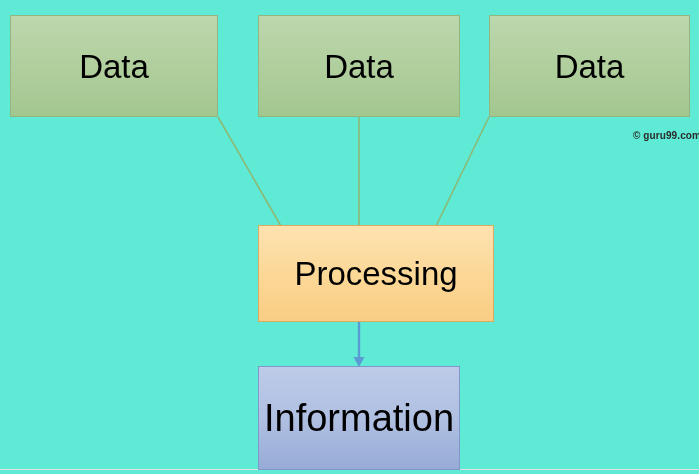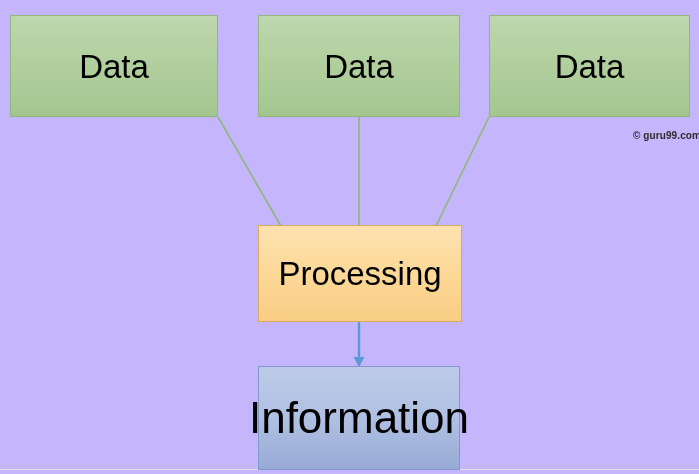--- a/index.html
+++ b/index.html
@@ -8,21 +8,21 @@
     padding: 0;
     background: #ffffff;
   }
   body {
     font-family: "Liberation Sans", sans-serif;
   }
   #canvas {
     position: relative;
     width: 699px;
     height: 474px;
-    background: #c4b5fd;
+    background: #5eead4;
     overflow: hidden;
   }
   
   #connectors {
     position: absolute;
     left: 0;
     top: 0;
     width: 699px;
     height: 474px;
     z-index: 1;
@@ -52,40 +52,40 @@
     font-size: 33px;
   }
   #node-data-1 { left: 10px;  top: 15px;  width: 208px; height: 102px; }
   #node-data-2 { left: 258px; top: 15px;  width: 202px; height: 102px; }
   #node-data-3 { left: 489px; top: 15px;  width: 201px; height: 102px; }
 
   
   #node-processing {
     left: 258px;
     top: 225px;
-    width: 204px;
+    width: 236px;
     height: 97px;
     background-image: linear-gradient(to bottom, #fde2b0 0%, #fcd795 55%, #f9cd84 100%);
     border-color: #d9ab62;
   }
   #node-processing .node-label {
     font-size: 33px;
   }
 
   
   #node-information {
     left: 258px;
     top: 366px;
     width: 202px;
     height: 104px;
     background-image: linear-gradient(to bottom, #bdcbe8 0%, #b0c0e2 50%, #97abd6 100%);
     border-color: #7f97c9;
   }
   #node-information .node-label {
-    font-size: 44px;
+    font-size: 38px;
   }
 
   
   #watermark {
     position: absolute;
     z-index: 3;
     left: 633px;
     top: 130px;
     font-size: 10px;
     font-weight: bold;

